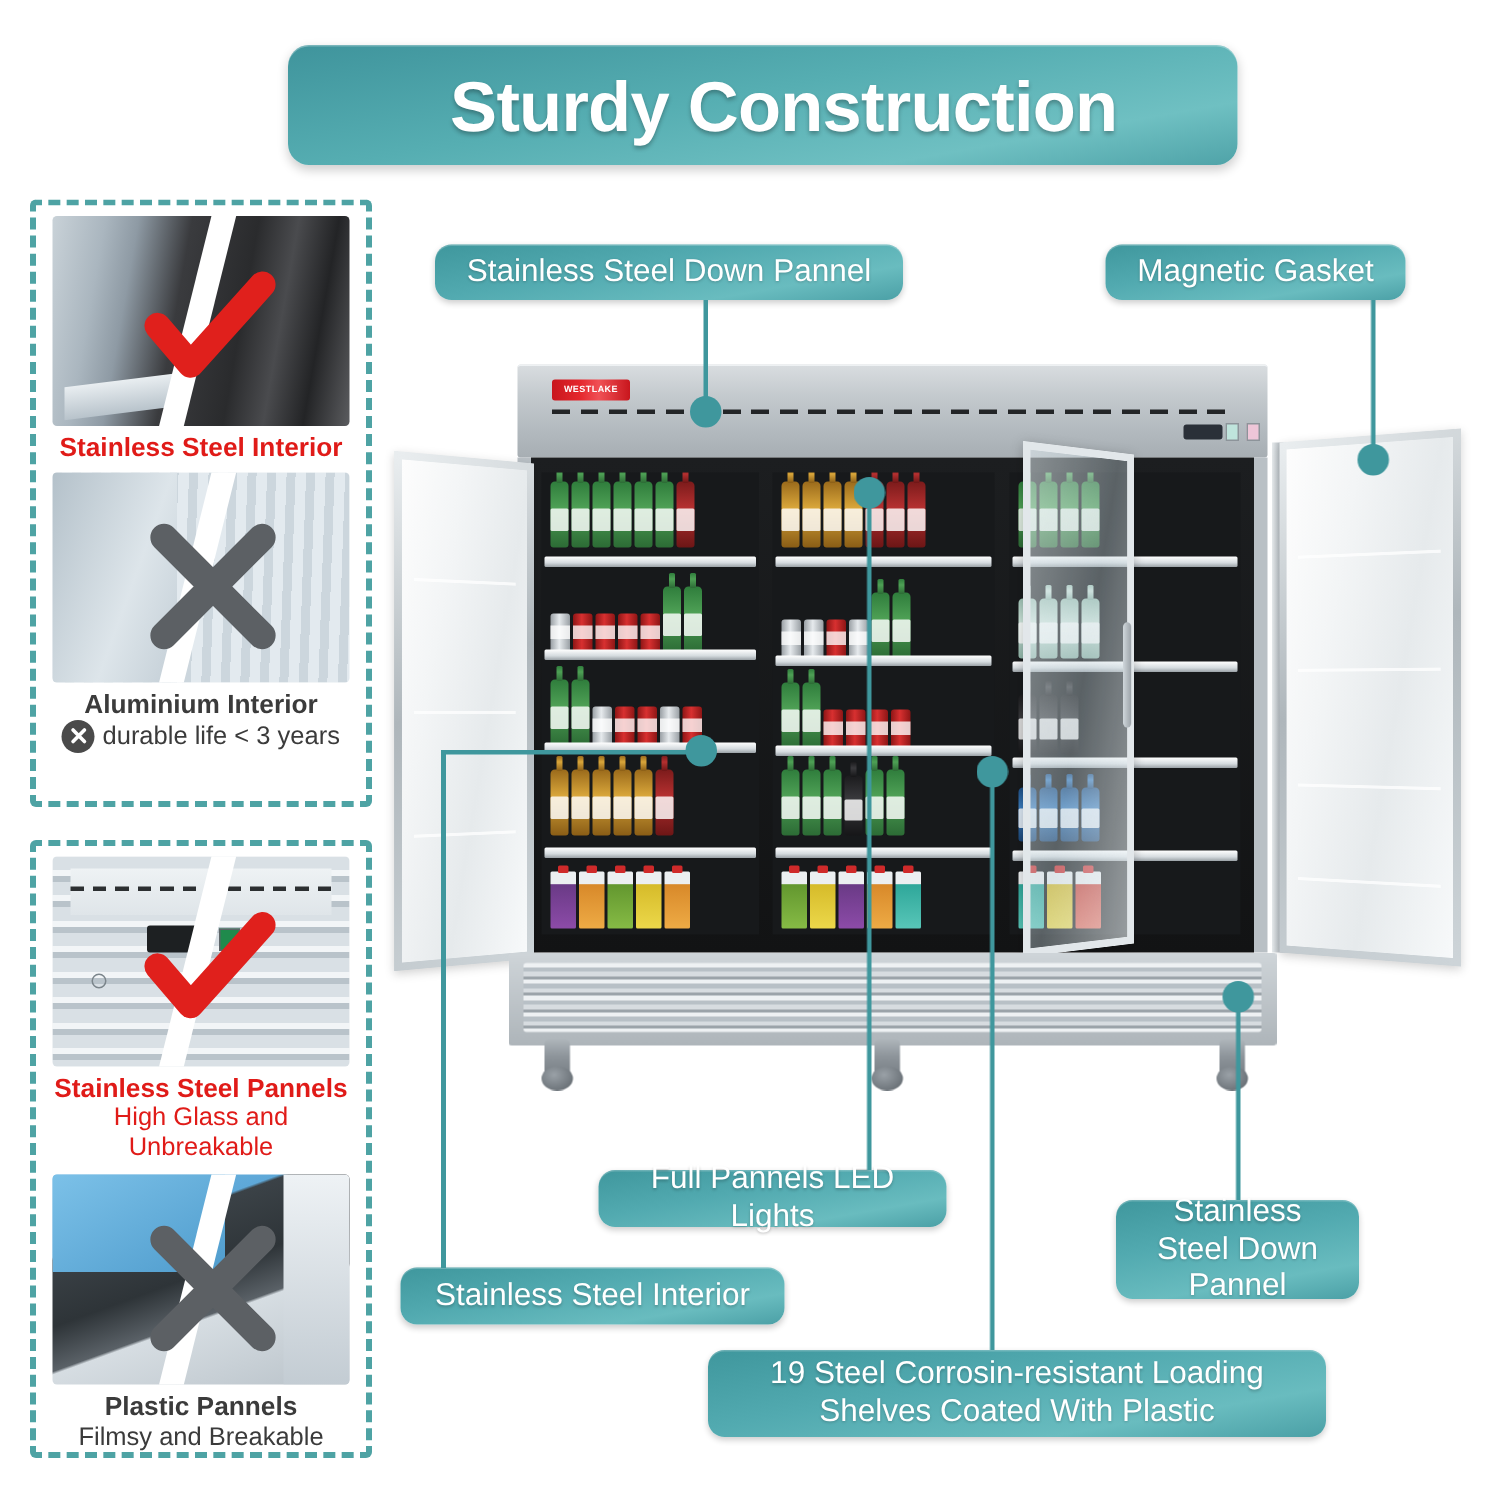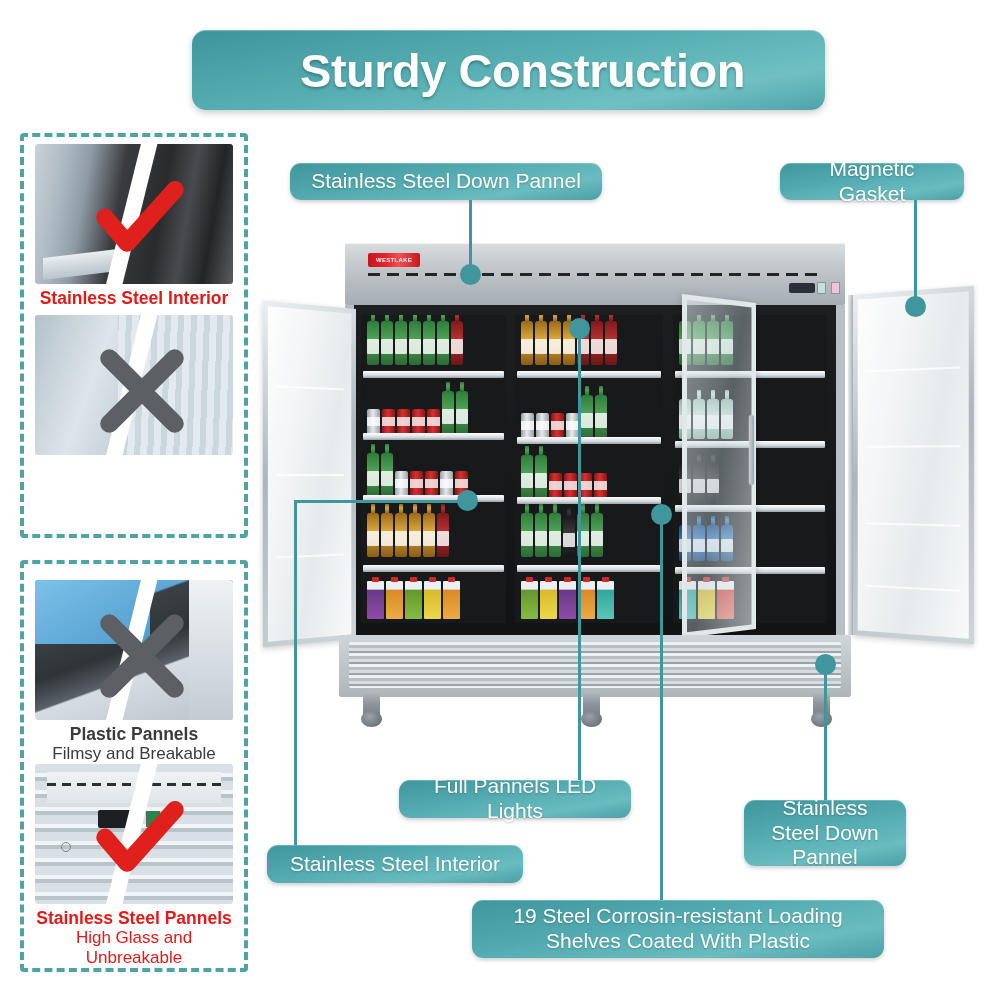--- a/index.html
+++ b/index.html
@@ -325,54 +325,65 @@
     </div>
   </div>
 
   <div class="cmp-item neg" style="margin-top:7px;">
     <div class="cmp-photo ph-alu-int">
       <div class="diag"></div>
       <svg class="mark cross-mark" viewBox="0 0 100 100">
         <path d="M16 16 L84 84 M84 16 L16 84" fill="none" stroke="#5c6064" stroke-width="19" stroke-linecap="round"></path>
       </svg>
     </div>
+    <div class="cmp-caption">
+      <div class="cap-title">Aluminium Interior</div>
+      <div class="cap-sub">
+        <span class="badge-circle gray">
+          <svg width="13" height="13" viewBox="0 0 24 24">
+              <path d="M5 5 L19 19 M19 5 L5 19" fill="none" stroke="#fff" stroke-width="4.5" stroke-linecap="round"></path>
+            </svg>
+        </span>
+        <span>durable life &lt; 3 years</span>
+      </div>
+    </div>
   </div>
 </div>
 
 <div class="cmp-box" id="cmp-box-panels">
-
-  <div class="cmp-item neg" style="margin-top:9px;">
-    <div class="cmp-photo ph-plastic">
-      <div class="diag"></div>
-      <svg class="mark cross-mark" viewBox="0 0 100 100">
-        <path d="M16 16 L84 84 M84 16 L16 84" fill="none" stroke="#5c6064" stroke-width="19" stroke-linecap="round"></path>
-      </svg>
-    </div>
-    <div class="cmp-caption">
-      <div class="cap-title">Plastic Pannels</div>
-      <div class="cap-sub">Filmsy and Breakable</div>
-    </div>
-  </div>
 
   <div class="cmp-item pos">
     <div class="cmp-photo ph-steel-pan">
       <div class="dashline"></div>
       <div class="blackbar"></div>
       <div class="greenled"></div>
       <div class="knob"></div>
       <div class="diag"></div>
       <svg class="mark check-mark" viewBox="0 0 100 100">
         <path d="M12 46 L36 74 L88 16" fill="none" stroke="#e0201c" stroke-width="19" stroke-linecap="round" stroke-linejoin="round"></path>
       </svg>
     </div>
     <div class="cmp-caption">
       <div class="cap-title">Stainless Steel Pannels</div>
       <div class="cap-sub">High Glass and Unbreakable</div>
     </div>
   </div>
+
+  <div class="cmp-item neg" style="margin-top:9px;">
+    <div class="cmp-photo ph-plastic">
+      <div class="diag"></div>
+      <svg class="mark cross-mark" viewBox="0 0 100 100">
+        <path d="M16 16 L84 84 M84 16 L16 84" fill="none" stroke="#5c6064" stroke-width="19" stroke-linecap="round"></path>
+      </svg>
+    </div>
+    <div class="cmp-caption">
+      <div class="cap-title">Plastic Pannels</div>
+      <div class="cap-sub">Filmsy and Breakable</div>
+    </div>
+  </div>
 </div>
 
 <div id="fridge">
 
   <div class="frdg-top">
     <div class="brand">
         <span>WESTLAKE</span>
       </div>
     <div class="topdash"></div>
     <div class="ctrl"></div>
@@ -713,21 +724,21 @@
   </div>
   <div class="caster" style="left:110px;"></div>
   <div class="caster" style="left:330px;"></div>
   <div class="caster" style="left:560px;"></div>
 </div>
 
 <div class="callout" style="left:290px; top:163px; width:312px; height:37px;">Stainless Steel Down Pannel</div>
 <div class="conn-line conn-v" style="left:469px; top:200px; height:70px;"></div>
 <div class="conn-dot" style="left:460px; top:264px;"></div>
 
-<div class="callout" style="left:780px; top:163px; width:184px; height:37px;">Magnetic Gasket</div>
+<div class="callout" style="left:737px; top:163px; width:200px; height:37px;">Magnetic Gasket</div>
 <div class="conn-line conn-v" style="left:914px; top:200px; height:102px;"></div>
 <div class="conn-dot" style="left:905px; top:296px;"></div>
 
 <div class="callout" style="left:399px; top:780px; width:232px; height:38px;">Full Pannels LED Lights</div>
 <div class="conn-line conn-v" style="left:578px; top:325px; height:455px;"></div>
 <div class="conn-dot" style="left:569px; top:318px;"></div>
 
 <div class="callout" style="left:267px; top:845px; width:256px; height:38px;">Stainless Steel Interior</div>
 <div class="conn-line conn-v" style="left:294px; top:500px; height:345px;"></div>
 <div class="conn-line conn-h" style="left:294px; top:500px; width:172px;"></div>

